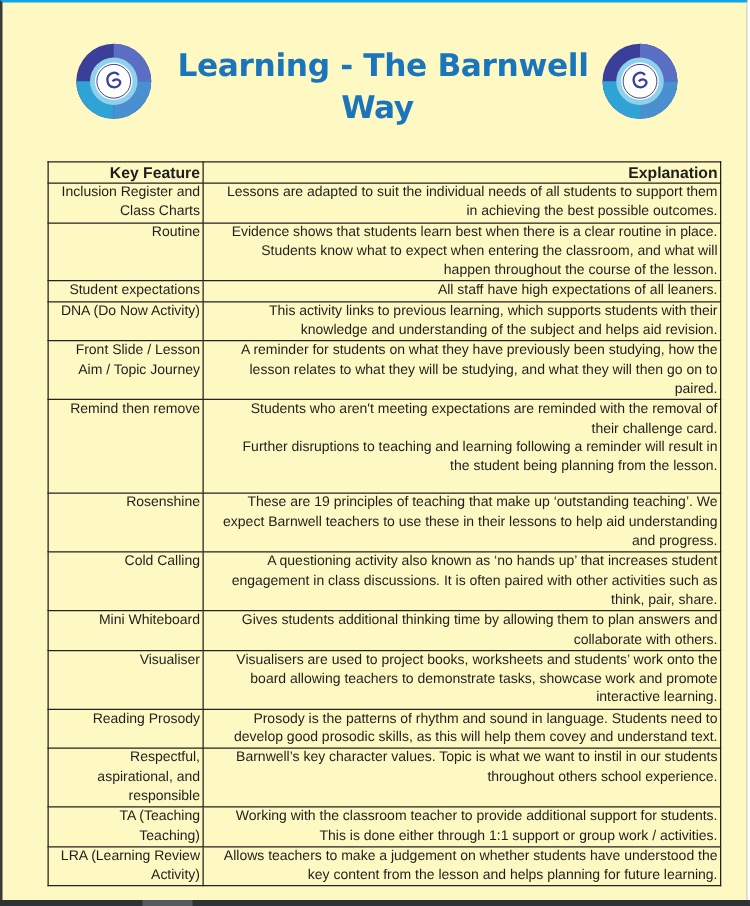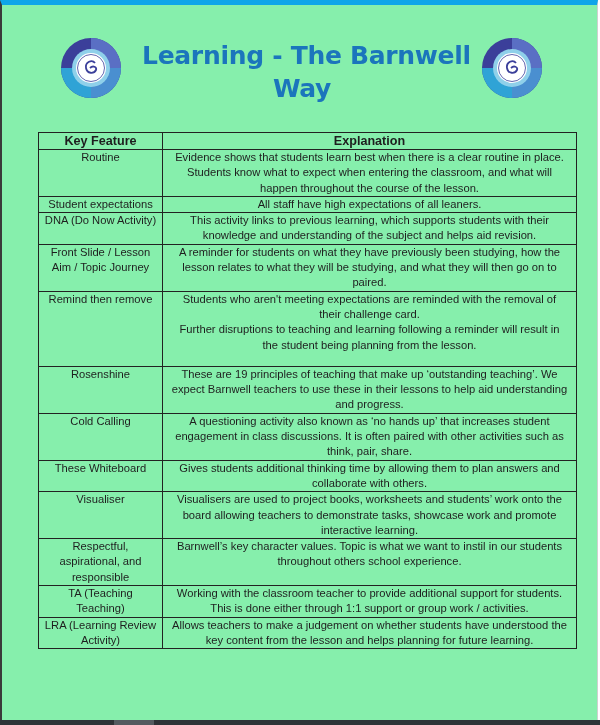--- a/index.html
+++ b/index.html
@@ -2,22 +2,22 @@
 <html><head>
 <meta charset="utf-8">
 <style>
   html, body { margin:0; padding:0; }
   body {
     width:600px; height:725px; overflow:hidden; background:#ffffff;
     font-family:"Liberation Sans", sans-serif; position:relative;
   }
   .page-frame {
     position:absolute; left:0; top:0; width:598px; height:720px;
-    border-left:2px solid #3a3a3a; border-top:5px solid #0ea5e9; border-right:1px solid #cfcfcf;
-    box-sizing:border-box; background:#86efac;
+    border-left:2px solid #3a3a3a; border-top:2px solid #0ea5e9; border-right:1px solid #cfcfcf;
+    box-sizing:border-box; background:#fef9c3;
   }
   .bottom-bar {
     position:absolute; left:0; top:720px; width:600px; height:5px; background:#2e3236;
   }
   .bottom-bar .thumb { position:absolute; left:114px; top:0; width:40px; height:5px; background:#555b60; }
   .logo { position:absolute; top:32px; width:62px; height:62px; }
   .logo-left { left:58px; }
   .logo-right { left:479px; }
   .title {
     position:absolute; left:140px; top:34px; width:320px; text-align:center;
@@ -25,21 +25,21 @@
     font-family:"DejaVu Sans", sans-serif; letter-spacing:-0.3px;
   }
   table.features {
     position:absolute; left:36px; top:127px; width:538px;
     border-collapse:collapse; table-layout:fixed;
     font-family:"Liberation Sans", sans-serif; font-size:11.2px; color:#1e1e1e;
   }
   table.features col.c1 { width:124px; }
   table.features col.c2 { width:414px; }
   table.features th, table.features td {
-    border:1px solid #222; padding:0 2px; vertical-align:top; text-align:center;
+    border:1px solid #222; padding:0 2px; vertical-align:top; text-align:right;
     line-height:15.3px;
   }
   table.features th { font-weight:bold; font-size:12.6px; height:16px; line-height:16px; }
   .line { display:block; white-space:nowrap; }
   .gap { display:block; height:13px; }
 </style>
 </head>
 <body>
 
 <div class="page-frame">
@@ -82,20 +82,30 @@
       </colgroup>
     <thead>
       <tr>
         <th>Key Feature</th>
         <th>Explanation</th>
       </tr>
     </thead>
     <tbody id="table-body">
         <tr>
           <td>
+            <span class="line">Inclusion Register and</span>
+            <span class="line">Class Charts</span>
+          </td>
+          <td>
+            <span class="line">Lessons are adapted to suit the individual needs of all students to support them</span>
+            <span class="line">in achieving the best possible outcomes.</span>
+          </td>
+        </tr>
+        <tr>
+          <td>
             <span class="line">Routine</span>
           </td>
           <td>
             <span class="line">Evidence shows that students learn best when there is a clear routine in place.</span>
             <span class="line">Students know what to expect when entering the classroom, and what will</span>
             <span class="line">happen throughout the course of the lesson.</span>
           </td>
         </tr>
         <tr>
           <td>
@@ -152,39 +162,48 @@
             <span class="line">Cold Calling</span>
           </td>
           <td>
             <span class="line">A questioning activity also known as ‘no hands up’ that increases student</span>
             <span class="line">engagement in class discussions. It is often paired with other activities such as</span>
             <span class="line">think, pair, share.</span>
           </td>
         </tr>
         <tr>
           <td>
-            <span class="line">These Whiteboard</span>
+            <span class="line">Mini Whiteboard</span>
           </td>
           <td>
             <span class="line">Gives students additional thinking time by allowing them to plan answers and</span>
             <span class="line">collaborate with others.</span>
           </td>
         </tr>
         <tr>
           <td>
             <span class="line">Visualiser</span>
           </td>
           <td>
             <span class="line">Visualisers are used to project books, worksheets and students’ work onto the</span>
             <span class="line">board allowing teachers to demonstrate tasks, showcase work and promote</span>
             <span class="line">interactive learning.</span>
           </td>
         </tr>
         <tr>
           <td>
+            <span class="line">Reading Prosody</span>
+          </td>
+          <td>
+            <span class="line">Prosody is the patterns of rhythm and sound in language. Students need to</span>
+            <span class="line">develop good prosodic skills, as this will help them covey and understand text.</span>
+          </td>
+        </tr>
+        <tr>
+          <td>
             <span class="line">Respectful,</span>
             <span class="line">aspirational, and</span>
             <span class="line">responsible</span>
           </td>
           <td>
             <span class="line">Barnwell’s key character values. Topic is what we want to instil in our students</span>
             <span class="line">throughout others school experience.</span>
           </td>
         </tr>
         <tr>

